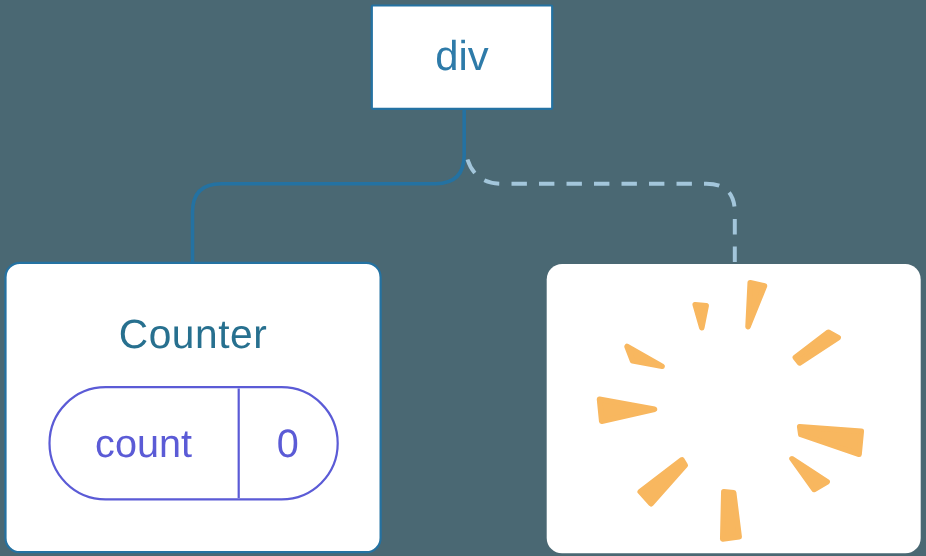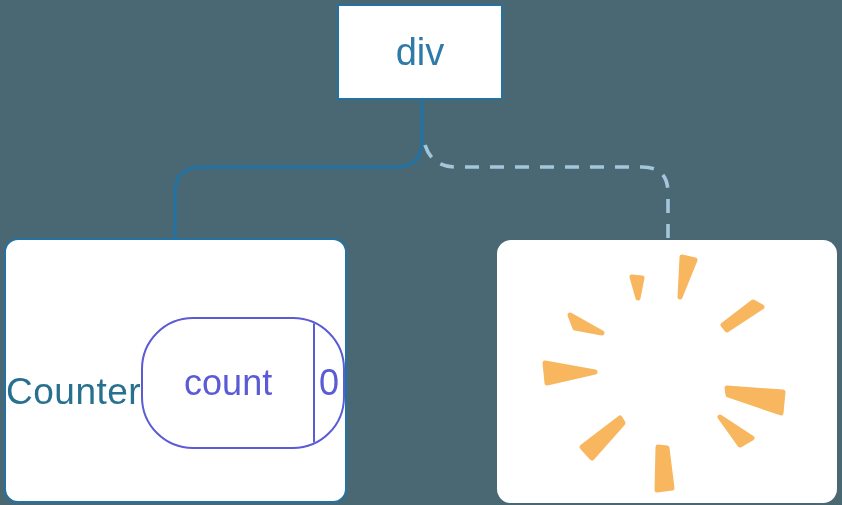--- a/index.html
+++ b/index.html
@@ -56,33 +56,33 @@
     font-size: 38px;
     color: var(--root-label);
     font-weight: 500;
   }
 
   .node-counter {
     left: 4px; top: 238px;
     width: 343px; height: 265px;
     border: 2.5px solid var(--edge-blue);
     border-radius: 14px;
-    display: flex; flex-direction: row; align-items: center;
+    display: flex; flex-direction: column; align-items: center;
   }
   .counter-title {
     margin-top: 42px;
     font-size: 37px;
     line-height: 44px;
     color: var(--counter-label);
     font-weight: 500;
     letter-spacing: 0.5px;
   }
   .state-pill {
     margin-top: 25px;
-    width: 264px; height: 132px;
+    width: 264px; height: 104px;
     border: 2px solid var(--state-purple);
     border-radius: 52px;
     display: flex;
     align-items: stretch;
     color: var(--state-purple);
     font-size: 36px;
     overflow: hidden;
   }
   .pill-key {
     width: 170px;

